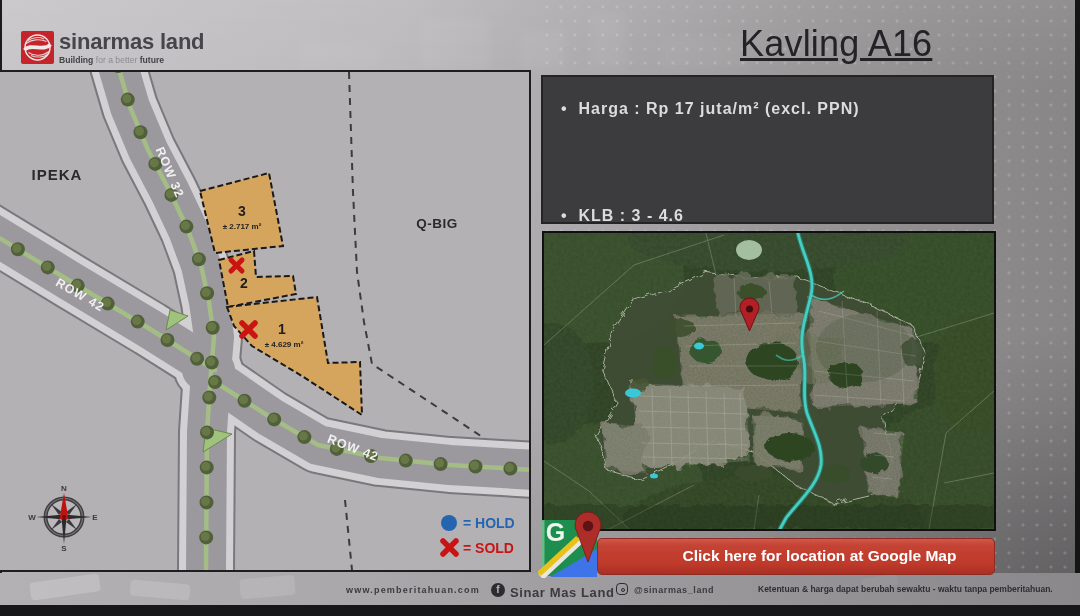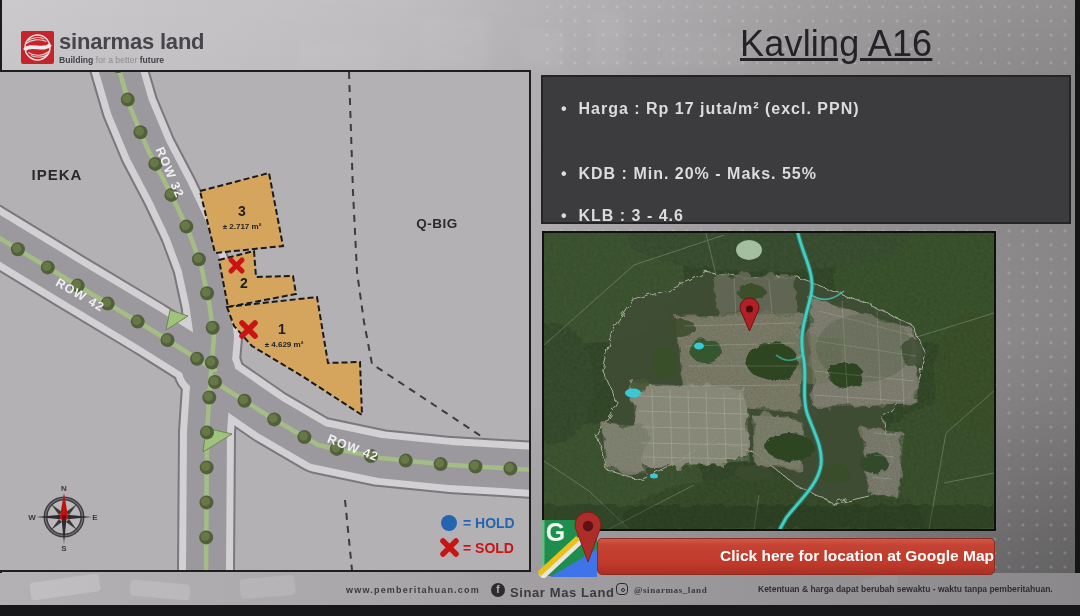--- a/index.html
+++ b/index.html
@@ -210,26 +210,25 @@
 
   <g stroke="#c91414" stroke-width="5.5" stroke-linecap="round">
     <line x1="443" y1="469" x2="456" y2="482"></line>
         <line x1="456" y1="469" x2="443" y2="482"></line>
   </g>
 
   <text x="463" y="481" font-size="14" font-weight="bold" fill="#c91414">= SOLD</text>
 </svg>
 </div>
 
-<div class="abs" style="left:541px;top:75px;width:530px;height:149px;background:#3c3b3d;border:2px solid #242426;box-sizing:border-box;color:#dcdcdc;font-weight:bold;font-size:16px;letter-spacing:1px;padding-left:23px;">
+<div class="abs" style="left:541px;top:75px;width:453px;height:149px;background:#3c3b3d;border:2px solid #242426;box-sizing:border-box;color:#dcdcdc;font-weight:bold;font-size:16px;letter-spacing:1px;padding-left:23px;">
 
   <div style="position:absolute;left:18px;top:23px;">•&nbsp; Harga : Rp 17 juta/m² (excl. PPN)</div>
 
 
-  <div style="position:absolute;left:18px;top:88px;">•&nbsp; KDB : Min. 20% - Maks. 55%</div>
 
   <div style="position:absolute;left:18px;top:130px;">•&nbsp; KLB : 3 - 4.6</div>
 </div>
 
 <div class="abs" style="left:542px;top:231px;width:454px;height:300px;background:#2b3e22;border:2px solid #101010;box-sizing:border-box;">
 <svg width="450" height="296" viewBox="0 0 450 296" style="display:block">
   <defs>
     <filter id="rough" x="-15%" y="-15%" width="130%" height="130%">
       <feTurbulence type="fractalNoise" baseFrequency="0.10" numOctaves="3" seed="11" result="t"></feTurbulence>
       <feDisplacementMap in="SourceGraphic" in2="t" scale="8"></feDisplacementMap>
@@ -372,36 +371,36 @@
   <text x="17.5" y="31" font-size="25" font-weight="bold" fill="#eef7ee" text-anchor="middle">G</text>
   <polygon points="12,67 59,39 59,67" fill="#3e74e8"></polygon>
   <line x1="3" y1="67" x2="44" y2="29" stroke="#e8e6e0" stroke-width="7"></line>
   <line x1="1" y1="64" x2="40" y2="28" stroke="#e8c21a" stroke-width="5.5"></line>
   <path d="M50,52 L39,22 A13,13 0 1 1 61,22 Z" fill="#ad2d28" stroke="#771a18" stroke-width="0.8"></path>
   <circle cx="50" cy="16" r="5.2" fill="#5d1216"></circle>
 </svg>
 </div>
 
 <div class="abs" style="left:597px;top:538px;width:398px;height:37px;background:linear-gradient(#d2594a 0%,#c44334 18%,#bf3a2b 70%,#a93024 100%);border-radius:5px;border:1px solid #8e2a20;box-sizing:border-box;z-index:5;">
-  <div style="text-align:right;line-height:33px;color:#fff;font-weight:bold;font-size:15.5px;padding-left:47px;">Click here for location at Google Map</div>
+  <div style="text-align:center;line-height:33px;color:#fff;font-weight:bold;font-size:15.5px;padding-left:47px;">Click here for location at Google Map</div>
 </div>
 
 <div class="abs" style="left:0;top:573px;width:1080px;height:32px;background:linear-gradient(90deg,#b3b1b3 0%,#aaa7aa 35%,#9a979b 65%,#8b888c 100%);"></div>
 
 <div class="abs" style="left:30px;top:578px;width:70px;height:18px;background:rgba(255,255,255,0.18);border-radius:4px;transform:rotate(-8deg);"></div>
 <div class="abs" style="left:130px;top:582px;width:60px;height:16px;background:rgba(255,255,255,0.15);border-radius:4px;transform:rotate(5deg);"></div>
 <div class="abs" style="left:240px;top:577px;width:55px;height:20px;background:rgba(255,255,255,0.12);border-radius:4px;transform:rotate(-5deg);"></div>
 <div class="abs" style="left:862px;top:576px;width:36px;height:12px;background:rgba(255,255,255,0.05);border-radius:3px;transform:rotate(-10deg);"></div>
 
 <div class="abs" style="left:346px;top:585px;width:130px;font-size:9px;font-weight:bold;color:#3b3a3e;letter-spacing:1.2px;">www.pemberitahuan.com</div>
 
 <div class="abs" style="left:491px;top:583px;width:14px;height:14px;border-radius:50%;background:#2c2b2f;color:#b9b7bb;text-align:center;font-size:10px;font-weight:bold;line-height:14px;">f</div>
 
 <div class="abs" style="left:510px;top:585px;font-size:13px;font-weight:bold;color:#3b3a3e;letter-spacing:0.6px;">Sinar Mas Land</div>
 
 <div class="abs" style="left:616px;top:583px;width:12px;height:12px;border-radius:4px;border:1.6px solid #2c2b2f;box-sizing:border-box;"></div>
 <div class="abs" style="left:620.5px;top:587.5px;width:4px;height:4px;border-radius:50%;border:1.4px solid #2c2b2f;box-sizing:border-box;"></div>
 
-<div class="abs" style="left:634px;top:585px;font-size:9px;font-weight:bold;color:#3b3a3e;letter-spacing:0.6px;font-family:Liberation Serif, serif;">@sinarmas_land</div>
+<div class="abs" style="left:634px;top:585px;font-size:9px;font-weight:bold;color:#3b3a3e;letter-spacing:0.6px;">@sinarmas_land</div>
 
 <div class="abs" style="left:758px;top:584px;font-size:8.5px;font-weight:bold;color:#2e2d31;">Ketentuan &amp; harga dapat berubah sewaktu - waktu tanpa pemberitahuan.</div>
 
 <div class="abs" style="left:0;top:605px;width:1080px;height:11px;background:#17171a;"></div>
 
 </body></html>

